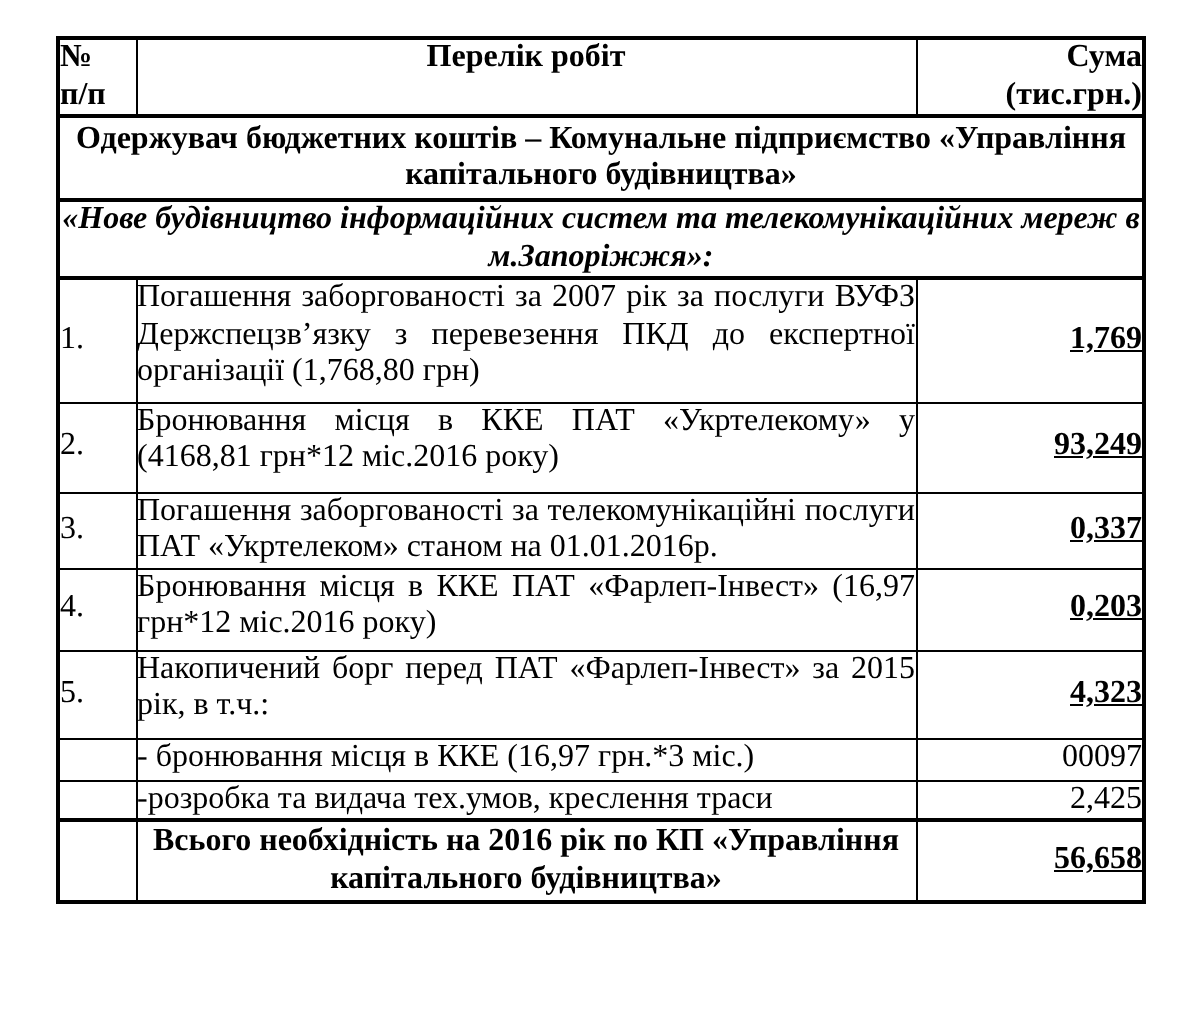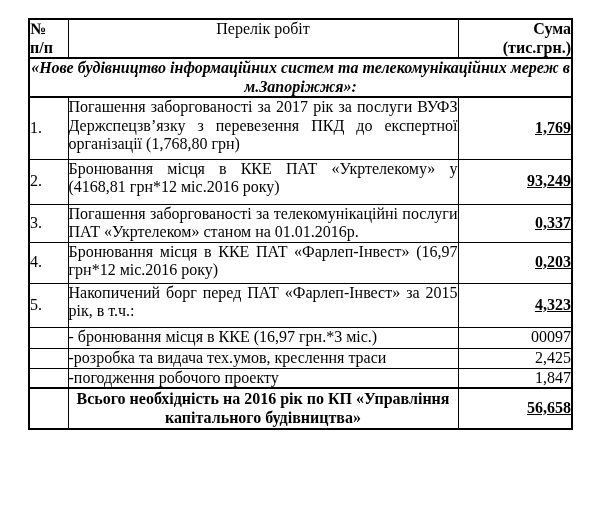--- a/index.html
+++ b/index.html
@@ -49,21 +49,21 @@
   tr.total-row td{border-top:2px solid #000000;}
   
   .cell-no-head{
     font-weight:bold;
     text-align:left;
     vertical-align:top;
     padding:1px 2px 0 7px;
     white-space:pre-line;
   }
   .cell-works-head{
-    font-weight:normal;
+    font-weight:bold;
     text-align:center;
     vertical-align:top;
     padding-top:1px;
   }
   .cell-sum-head{
     font-weight:bold;
     text-align:right;
     vertical-align:top;
     padding:1px 2px 0 6px;
     white-space:pre-line;
@@ -118,28 +118,31 @@
 
     <tbody>
         <tr class="h-header header-row">
       <td class="cell-no-head">№
 п/п</td>
       <td class="cell-works-head">Перелік робіт</td>
       <td class="cell-sum-head">Сума
 (тис.грн.)</td>
     </tr>
 
+    <tr class="h-s1 section-row">
+      <td colspan="3" class="cell-section">Одержувач бюджетних коштів – Комунальне підприємство «Управління капітального будівництва»</td>
+    </tr>
 
     <tr class="h-s2 section-row">
       <td colspan="3" class="cell-section italic">«Нове будівництво інформаційних систем та телекомунікаційних мереж в м.Запоріжжя»:</td>
     </tr>
 
     <tr class="h-r1">
       <td class="cell-num">1.</td>
-      <td class="cell-desc">Погашення заборгованості за 2017 рік за послуги ВУФЗ Держспецзв’язку з перевезення ПКД до експертної організації (1,768,80 грн)</td>
+      <td class="cell-desc">Погашення заборгованості за 2007 рік за послуги ВУФЗ Держспецзв’язку з перевезення ПКД до експертної організації (1,768,80 грн)</td>
       <td class="cell-sum bold">1,769</td>
     </tr>
     <tr class="h-r2">
       <td class="cell-num">2.</td>
       <td class="cell-desc">Бронювання місця в ККЕ ПАТ «Укртелекому» у (4168,81 грн*12 міс.2016 року)</td>
       <td class="cell-sum bold">93,249</td>
     </tr>
     <tr class="h-r3">
       <td class="cell-num">3.</td>
       <td class="cell-desc">Погашення заборгованості за телекомунікаційні послуги ПАТ «Укртелеком» станом на 01.01.2016р.</td>
@@ -159,25 +162,20 @@
     <tr class="h-sub1">
       <td class="cell-num"></td>
       <td class="cell-desc-left">- бронювання місця в ККЕ (16,97 грн.*3 міс.)</td>
       <td class="cell-sum">00097</td>
     </tr>
     <tr class="h-sub">
       <td class="cell-num"></td>
       <td class="cell-desc-left">-розробка та видача тех.умов, креслення траси</td>
       <td class="cell-sum">2,425</td>
     </tr>
-    <tr class="h-sub">
-      <td class="cell-num"></td>
-      <td class="cell-desc-left">-погодження робочого проекту</td>
-      <td class="cell-sum">1,847</td>
-    </tr>
 
     <tr class="h-total total-row">
       <td class="cell-num"></td>
       <td class="cell-desc-total">Всього необхідність на 2016 рік по КП «Управління капітального будівництва»</td>
       <td class="cell-sum bold">56,658</td>
     </tr>
   </tbody>
     </table>
 </div>
 

